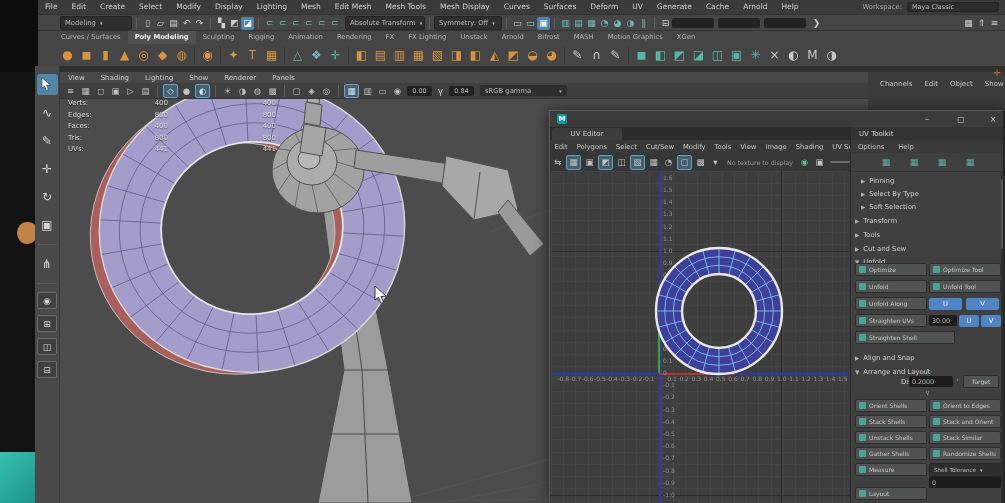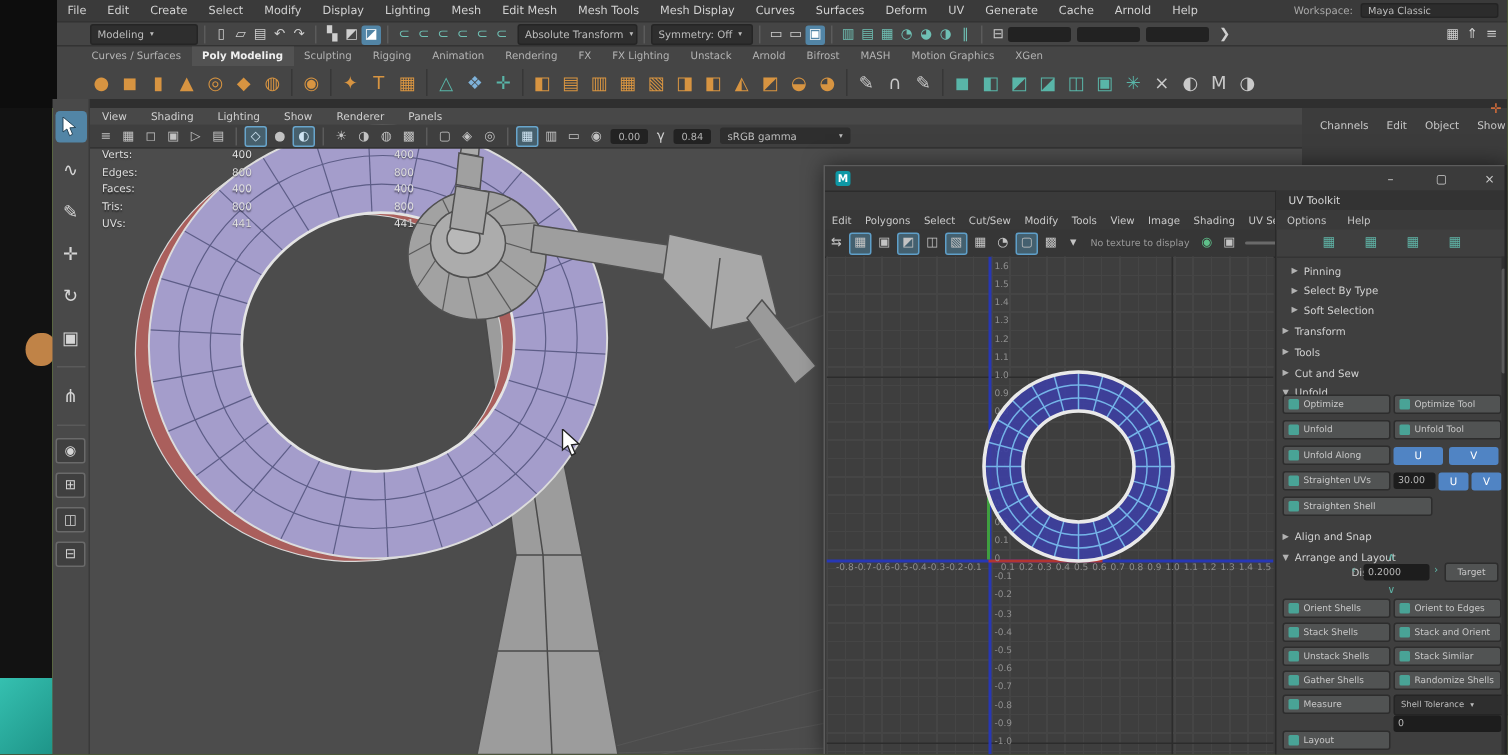--- a/index.html
+++ b/index.html
@@ -1,16 +1,16 @@
 <!DOCTYPE html>
 <html><head>
 <meta charset="utf-8">
 <style>
   html,body{margin:0;padding:0;background:#1e1e1e}
-  #screen{position:relative;width:1005px;height:503px;background:#bef264;overflow:hidden;
+  #screen{position:relative;width:1005px;height:503px;background:#ffffff;overflow:hidden;
     font-family:"DejaVu Sans","Liberation Sans",sans-serif;color:#cfcfcf;-webkit-font-smoothing:antialiased}
   .abs{position:absolute}
   
   #menubar{left:38px;top:0;width:967px;height:14px;background:#3a3a3a;display:flex;align-items:center}
   .mitem{padding:0 7px;font-size:7.5px;color:#d2d2d2;line-height:14px;white-space:nowrap}
   #statusline{left:38px;top:14px;width:967px;height:16px;background:#454545;display:flex;align-items:center;border-top:1px solid #333}
   .sic{width:13px;height:13px;display:flex;align-items:center;justify-content:center;font-size:9px;color:#cfcfcf;flex:none}
   .sic.t{color:#6fc0b4}
   .sic.hl{background:#5285a6;border-radius:2px;color:#fff}
   .ssep{width:1px;height:12px;background:#5b5b5b;margin:0 4px;flex:none}
@@ -448,20 +448,23 @@
       </div>
   </div>
 
   <div class="abs" id="uvwin">
     <div id="uvtitle">
       <div id="maya-logo">M</div>
       <div class="winbtn" style="left:370px">–</div>
       <div class="winbtn" style="left:404px">▢</div>
       <div class="winbtn" style="left:436px">×</div>
     </div>
+    <div id="uvtabs">
+      <div id="uvtab">UV Editor</div>
+    </div>
     <div id="uvmenus">
         <div class="uvm">Edit</div>
         <div class="uvm">Polygons</div>
         <div class="uvm">Select</div>
         <div class="uvm">Cut/Sew</div>
         <div class="uvm">Modify</div>
         <div class="uvm">Tools</div>
         <div class="uvm">View</div>
         <div class="uvm">Image</div>
         <div class="uvm">Shading</div>

